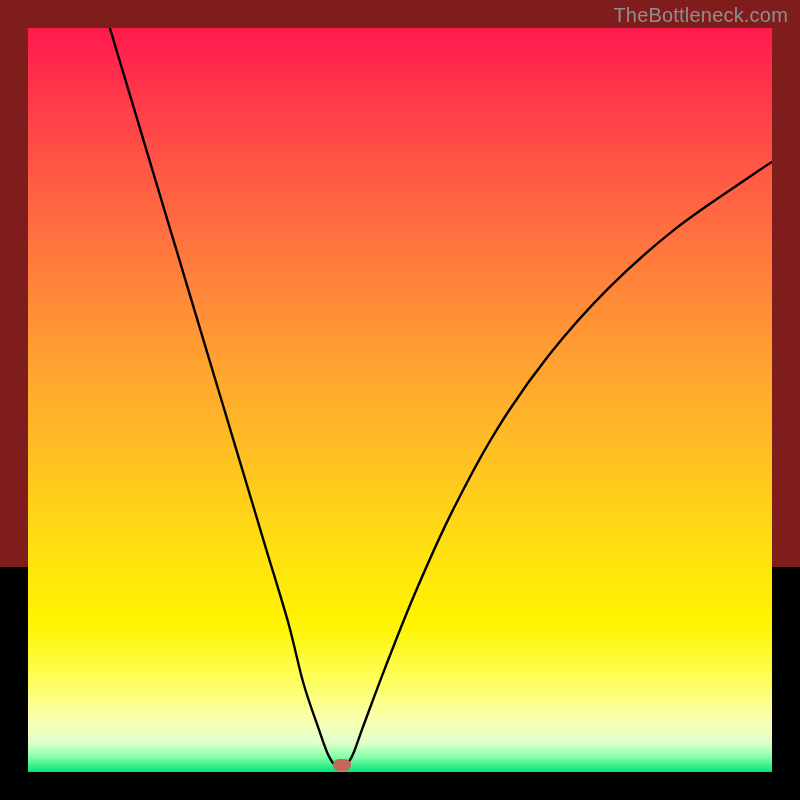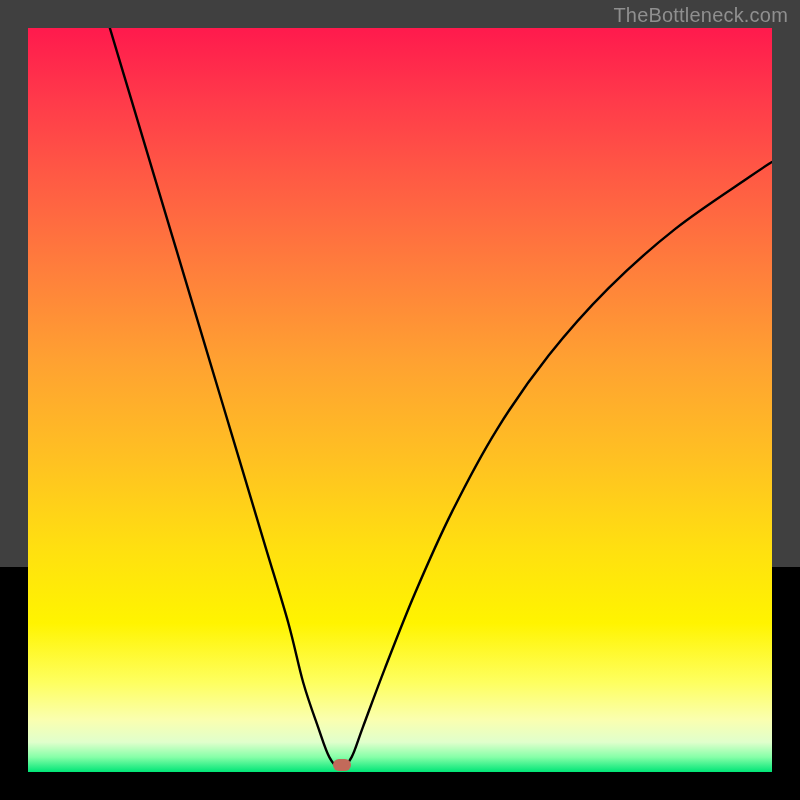--- a/index.html
+++ b/index.html
@@ -10,21 +10,21 @@
     background: #000;
     overflow: hidden;
     font-family: Arial, Helvetica, sans-serif;
   }
   .frame {
     position: absolute;
     left: 0;
     top: 0;
     width: 800px;
     height: 567px;
-    background: #404040;
+    background: #7f1d1d;
   }
   .plot-area {
     position: absolute;
     left: 28px;
     top: 28px;
     width: 744px;
     height: 744px;
     overflow: hidden;
   }
   .gradient-bg {

